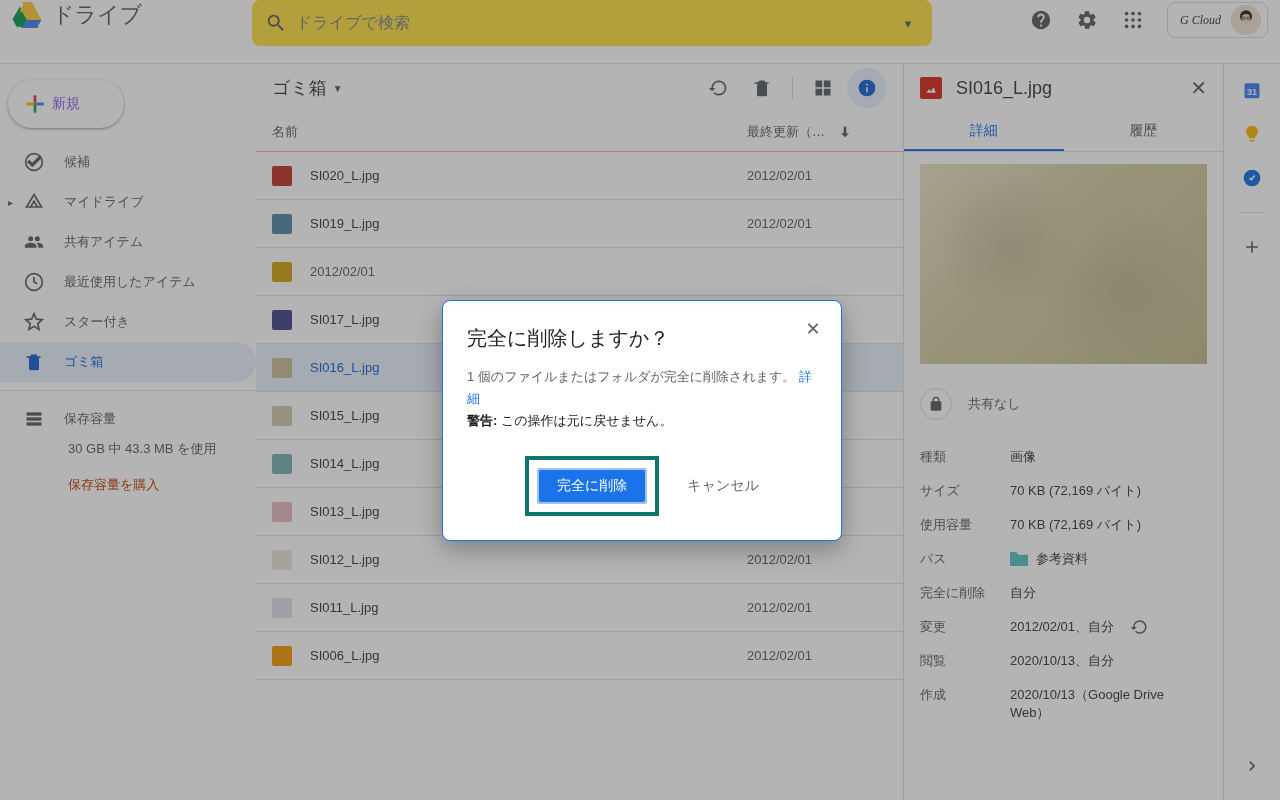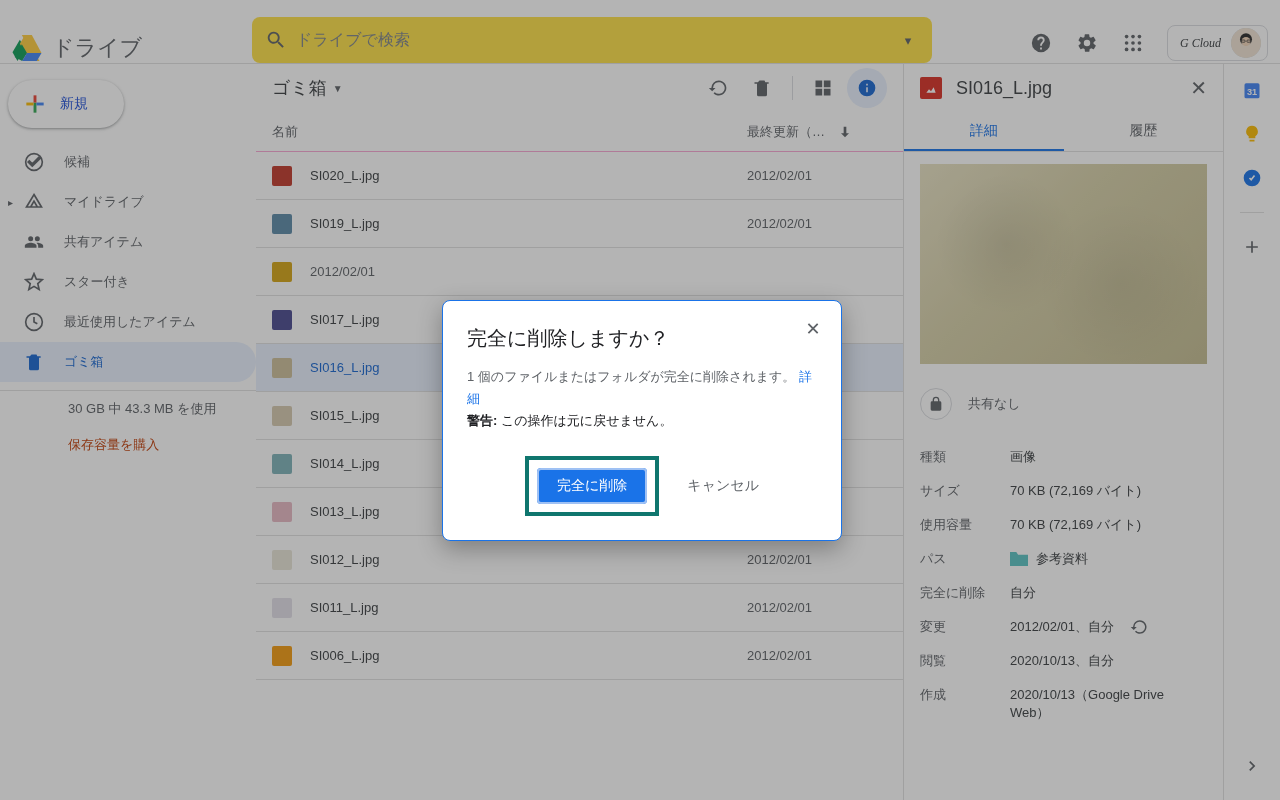--- a/index.html
+++ b/index.html
@@ -1,35 +1,35 @@
 <!DOCTYPE html>
 <html><head>
 <meta charset="utf-8">
 <style>
 *{margin:0;padding:0;box-sizing:border-box;font-family:"Helvetica Neue",Arial,"Hiragino Kaku Gothic ProN","Hiragino Sans",Meiryo,sans-serif}
 body{background:#fff;color:#3c4043;font-size:13px;overflow:hidden;width:1280px;height:800px;position:relative}
-.header{height:64px;display:flex;align-items:flex-end;padding:0 12px;border-bottom:1px solid #e0e0e0}
+.header{height:64px;display:flex;align-items:flex-start;padding:0 12px;border-bottom:1px solid #e0e0e0}
 .logo-area{display:flex;align-items:center;width:240px;gap:10px}
 .drive-logo{width:30px;height:26px}
 .app-name{font-size:22px;color:#5f6368}
 .search-box{flex:1;max-width:680px;height:46px;background:#fde047;border-radius:8px;display:flex;align-items:center;padding:0 4px}
 .search-box .search-icon{width:40px;height:40px;display:flex;align-items:center;justify-content:center;color:#5f6368}
 .search-input{flex:1;background:none;border:none;outline:none;font-size:16px;color:#5f6368}
 .search-input::placeholder{color:#80868b}
 .search-dropdown{width:40px;height:40px;display:flex;align-items:center;justify-content:center;color:#5f6368;cursor:pointer}
 .header-actions{display:flex;align-items:center;margin-left:auto;gap:6px}
 .icon-btn{width:40px;height:40px;border-radius:50%;display:flex;align-items:center;justify-content:center;cursor:pointer;color:#5f6368}
 .icon-btn svg{width:22px;height:22px;fill:currentColor}
 .account-chip{height:36px;border:1px solid #dadce0;border-radius:8px;display:flex;align-items:center;padding:0 6px 0 12px;gap:10px;margin-left:8px;cursor:pointer}
 .account-chip .name{font-family:cursive;font-style:italic;font-size:12px;color:#3c4043}
 .account-chip .avatar{width:30px;height:30px;border-radius:50%;background:#d7d7d7;display:flex;align-items:center;justify-content:center;overflow:hidden}
 .avatar svg{width:30px;height:30px}
 .body{display:flex;height:calc(800px - 64px)}
 .sidebar{width:256px;padding-top:8px}
-.new-btn{height:48px;margin:8px 0 14px 8px;width:116px;border-radius:24px;box-shadow:0 1px 2px rgba(60,64,67,.3),0 1px 3px 1px rgba(60,64,67,.15);background:#fff;display:flex;align-items:center;padding-left:14px;gap:12px;font-size:14px;color:#1d4ed8;cursor:pointer}
+.new-btn{height:48px;margin:8px 0 14px 8px;width:116px;border-radius:24px;box-shadow:0 1px 2px rgba(60,64,67,.3),0 1px 3px 1px rgba(60,64,67,.15);background:#fff;display:flex;align-items:center;padding-left:14px;gap:4px;font-size:14px;color:#8b5cf6;cursor:pointer}
 .plus-ico{width:26px;height:26px}
 .nav-item{height:40px;border-radius:0 20px 20px 0;display:flex;align-items:center;padding-left:24px;gap:20px;color:#5f6368;font-size:13px;cursor:pointer}
 .nav-item svg{width:20px;height:20px;fill:currentColor}
 .nav-item.active{background:#e8f0fe;color:#1967d2}
 .nav-item.active svg{fill:#1967d2}
 .nav-item .caret{position:absolute;left:8px;color:#5f6368;font-size:10px}
 .nav-item.mydrive{position:relative}
 .nav-divider{height:1px;background:#e0e0e0;margin:8px 0}
 .storage{padding-left:24px;color:#5f6368;font-size:13px}
 .storage-row{display:flex;align-items:center;gap:20px;height:40px}
@@ -175,38 +175,46 @@
         <span>マイドライブ</span>
       </div>
     <div class="nav-item">
         <svg viewBox="0 0 24 24">
           <path d="M16 11a3 3 0 1 0-3-3 3 3 0 0 0 3 3zm-8 0a3 3 0 1 0-3-3 3 3 0 0 0 3 3zm0 2c-2.33 0-7 1.17-7 3.5V19h14v-2.5C15 14.17 10.33 13 8 13zm8 0c-.29 0-.62 0-.97.05A4.22 4.22 0 0 1 17 16.5V19h6v-2.5c0-2.33-4.67-3.5-7-3.5z"></path>
         </svg>
         <span>共有アイテム</span>
       </div>
     <div class="nav-item">
         <svg viewBox="0 0 24 24">
+          <path fill="none" stroke="currentColor" stroke-width="2" d="M12 22a10 10 0 1 1 10-10 10 10 0 0 1-10 10zm0-16v6l4 2"></path>
+        </svg>
+        <span>最近使用したアイテム</span>
+      </div>
+    <div class="nav-item">
+        <svg viewBox="0 0 24 24">
           <path fill="none" stroke="currentColor" stroke-width="2" d="M12 17.27L18.18 21l-1.64-7.03L22 9.24l-7.19-.61L12 2 9.19 8.63 2 9.24l5.46 4.73L5.82 21z"></path>
         </svg>
         <span>スター付き</span>
-      </div>
-    <div class="nav-item">
-        <svg viewBox="0 0 24 24">
-          <path fill="none" stroke="currentColor" stroke-width="2" d="M12 22a10 10 0 1 1 10-10 10 10 0 0 1-10 10zm0-16v6l4 2"></path>
-        </svg>
-        <span>最近使用したアイテム</span>
       </div>
     <div class="nav-item active">
         <svg viewBox="0 0 24 24">
           <path d="M6 7h12v13a2 2 0 0 1-2 2H8a2 2 0 0 1-2-2zm3-4h6l1 2h4v2H3V5h4z"></path>
         </svg>
         <span>ゴミ箱</span>
       </div>
     <div class="nav-divider"></div>
     <div class="storage">
+      <div class="storage-row">
+          <svg width="20" height="20" viewBox="0 0 24 24">
+            <rect x="3" y="4" width="18" height="4" fill="currentColor"></rect>
+            <rect x="3" y="10" width="18" height="4" fill="currentColor"></rect>
+            <rect x="3" y="16" width="18" height="4" fill="currentColor"></rect>
+          </svg>
+          <span>保存容量</span>
+        </div>
       <div class="storage-text">30 GB 中 43.3 MB を使用</div>
       <a class="storage-link">保存容量を購入</a>
     </div>
   </div>
 
   <div class="main">
     <div class="list-area">
       <div class="list-header">
         <div class="trash-title">
             <span>ゴミ箱</span>

